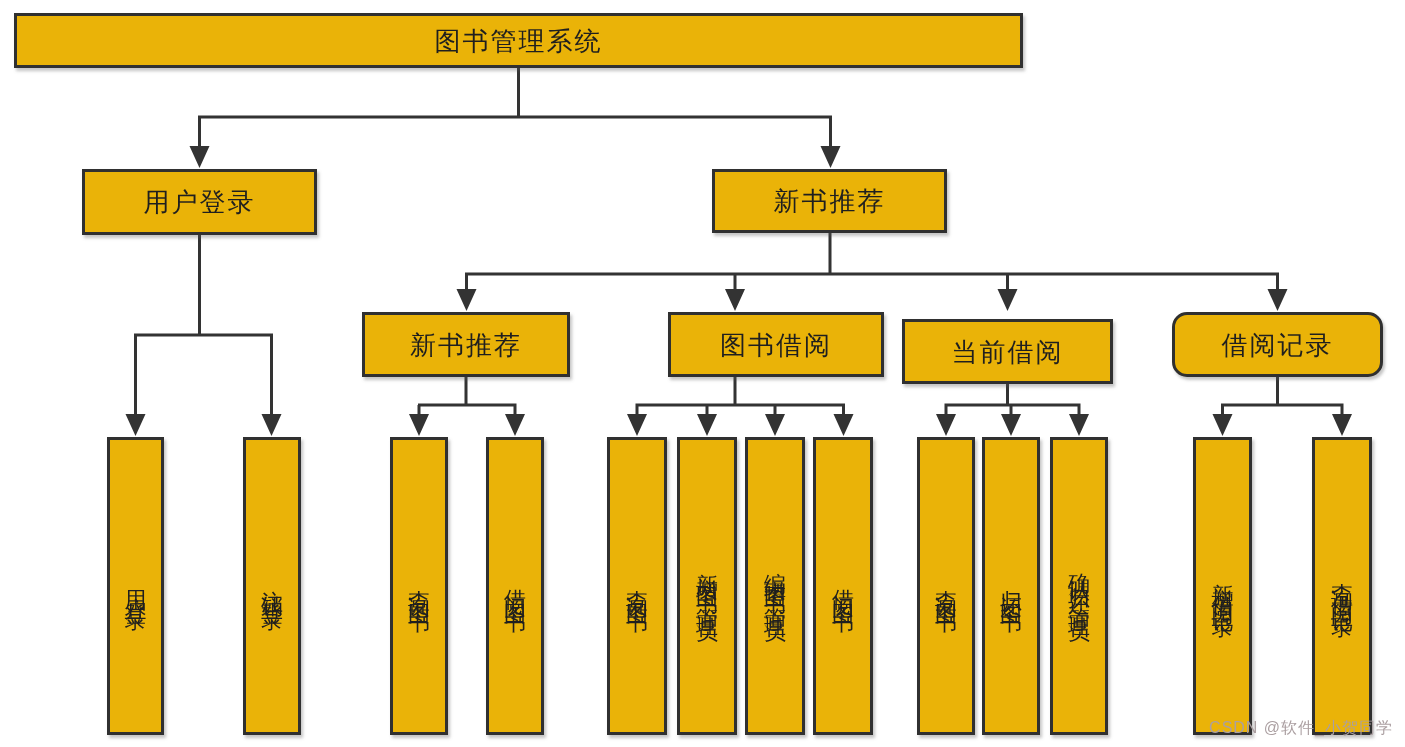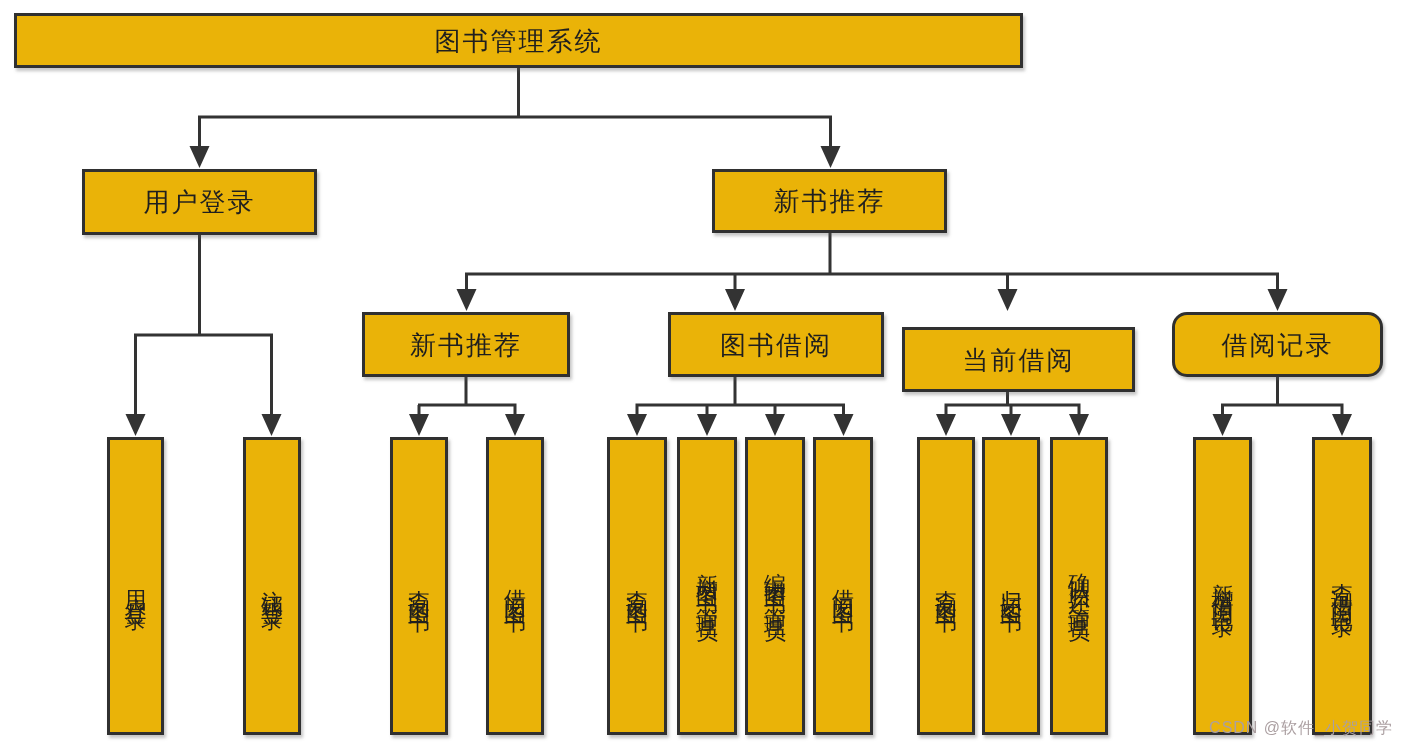--- a/index.html
+++ b/index.html
@@ -98,21 +98,21 @@
   <div class="node h-node" style="left:712px;top:169px;width:235px;height:64px;">
     <span>新书推荐</span>
   </div>
 
   <div class="node h-node" style="left:362px;top:312px;width:208px;height:65px;">
     <span>新书推荐</span>
   </div>
   <div class="node h-node" style="left:627px;top:312px;width:216px;height:65px;margin-left:41px;">
     <span>图书借阅</span>
   </div>
-  <div class="node h-node" style="left:902px;top:327px;width:233px;height:65px;">
+  <div class="node h-node" style="left:902px;top:319px;width:211px;height:65px;">
     <span>当前借阅</span>
   </div>
   <div class="node h-node" style="left:1172px;top:312px;width:211px;height:65px;border-radius:15px;">
     <span>借阅记录</span>
   </div>
 
   <div class="node v-node" style="left:107px;top:437px;width:57px;height:298px;">
     <span>用户登录</span>
   </div>
   <div class="node v-node" style="left:243px;top:437px;width:58px;height:298px;">

